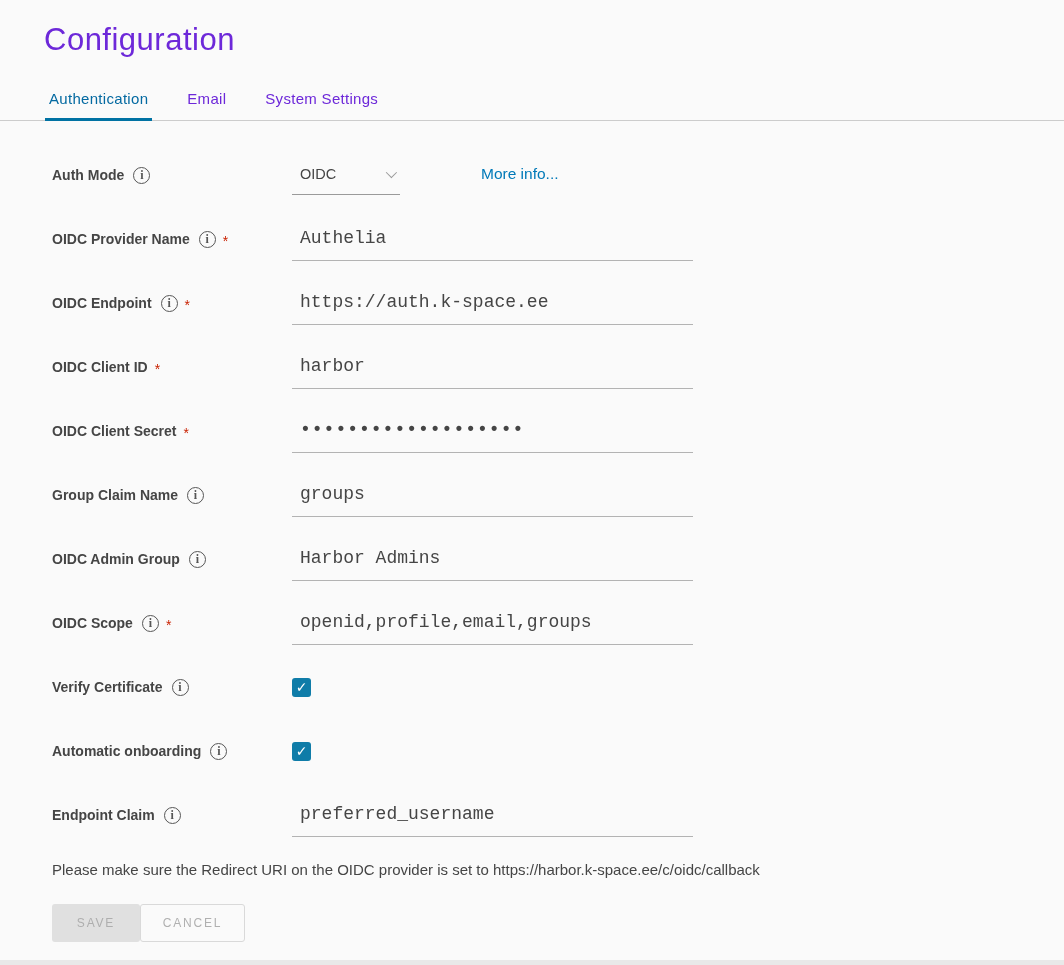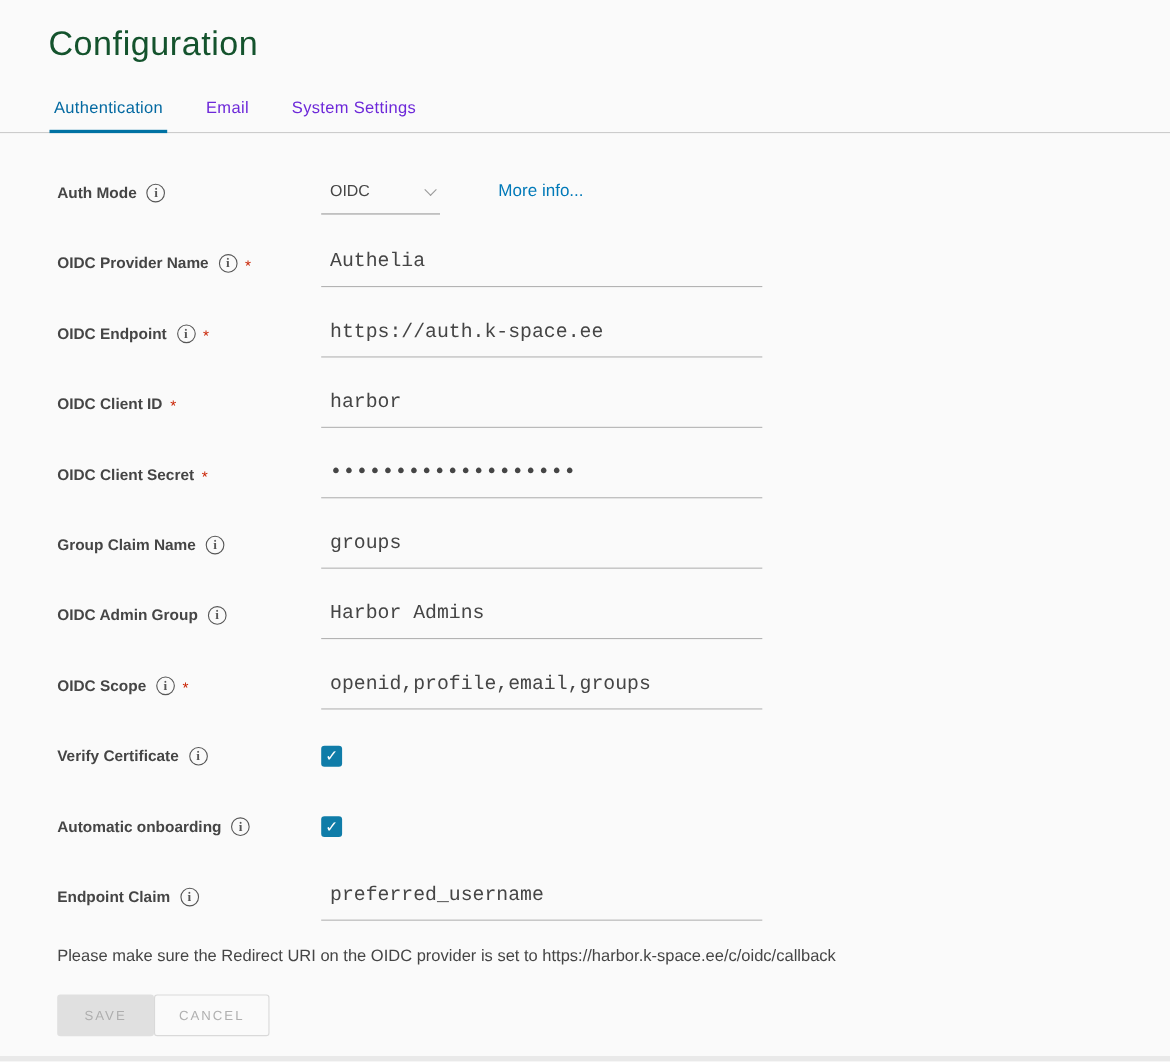--- a/index.html
+++ b/index.html
@@ -15,21 +15,21 @@
     position: relative;
   }
 
   
   .header { padding: 22px 0 0 44px; }
   h1.page-title {
     margin: 0;
     font-size: 31px;
     font-weight: 300;
     letter-spacing: 0.5px;
-    color: #14532d;
+    color: #6d28d9;
   }
 
   
   .tabbar {
     margin-top: 26px;
     padding-left: 45px;
     border-bottom: 1px solid #cccccc;
     display: flex;
     align-items: flex-end;
   }
@@ -81,21 +81,21 @@
     cursor: pointer;
     flex-shrink: 0;
   }
   .required-asterisk {
     color: #c92100;
     font-size: 14px;
     margin-left: 7px;
     position: relative;
     top: 2px;
   }
-  .control-col { display: flex; align-items: center; position: relative; top: 4px; }
+  .control-col { display: flex; align-items: center; position: relative; top: 4px; gap: 28px; }
 
   .text-input {
     width: 401px;
     border: 0;
     border-bottom: 1px solid #b3b3b3;
     background: transparent;
     font-family: Liberation Mono, monospace;
     font-size: 18px;
     color: #454545;
     padding: 2px 0 12px 8px;

